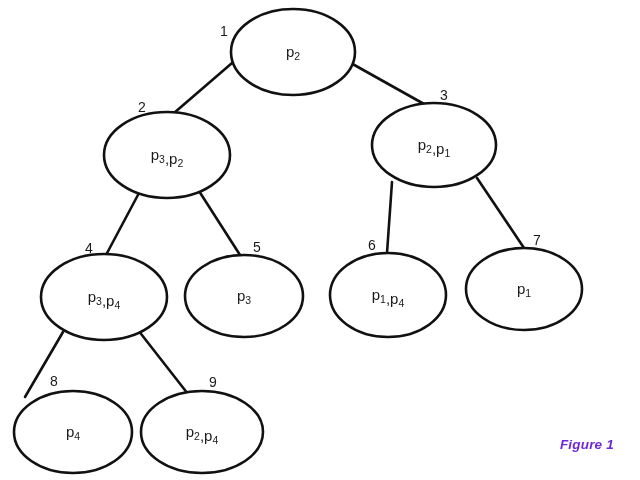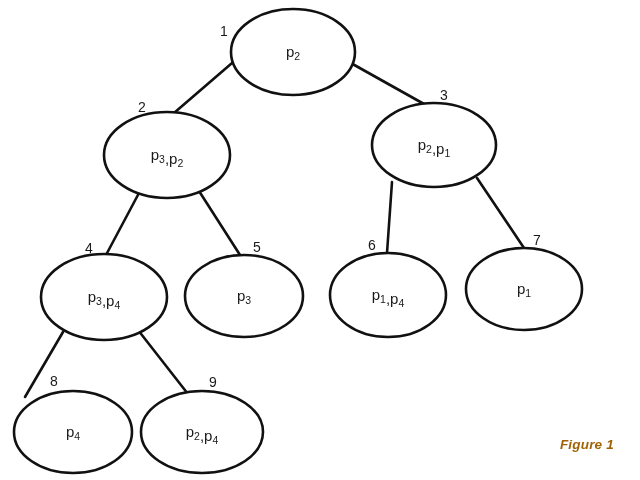--- a/index.html
+++ b/index.html
@@ -52,21 +52,21 @@
     dominant-baseline: middle;
   }
   #figure-caption {
     position: absolute;
     right: 26px;
     bottom: 28px;
     font-family: "Liberation Sans", sans-serif;
     font-size: 13.5px;
     font-weight: bold;
     font-style: italic;
-    color: #a16207;
+    color: #6d28d9;
     letter-spacing: 0.2px;
     white-space: nowrap;
   }
 </style>
 </head>
 <body>
 
 <div id="canvas">
 
   <svg id="tree-svg" viewBox="0 0 640 480">

